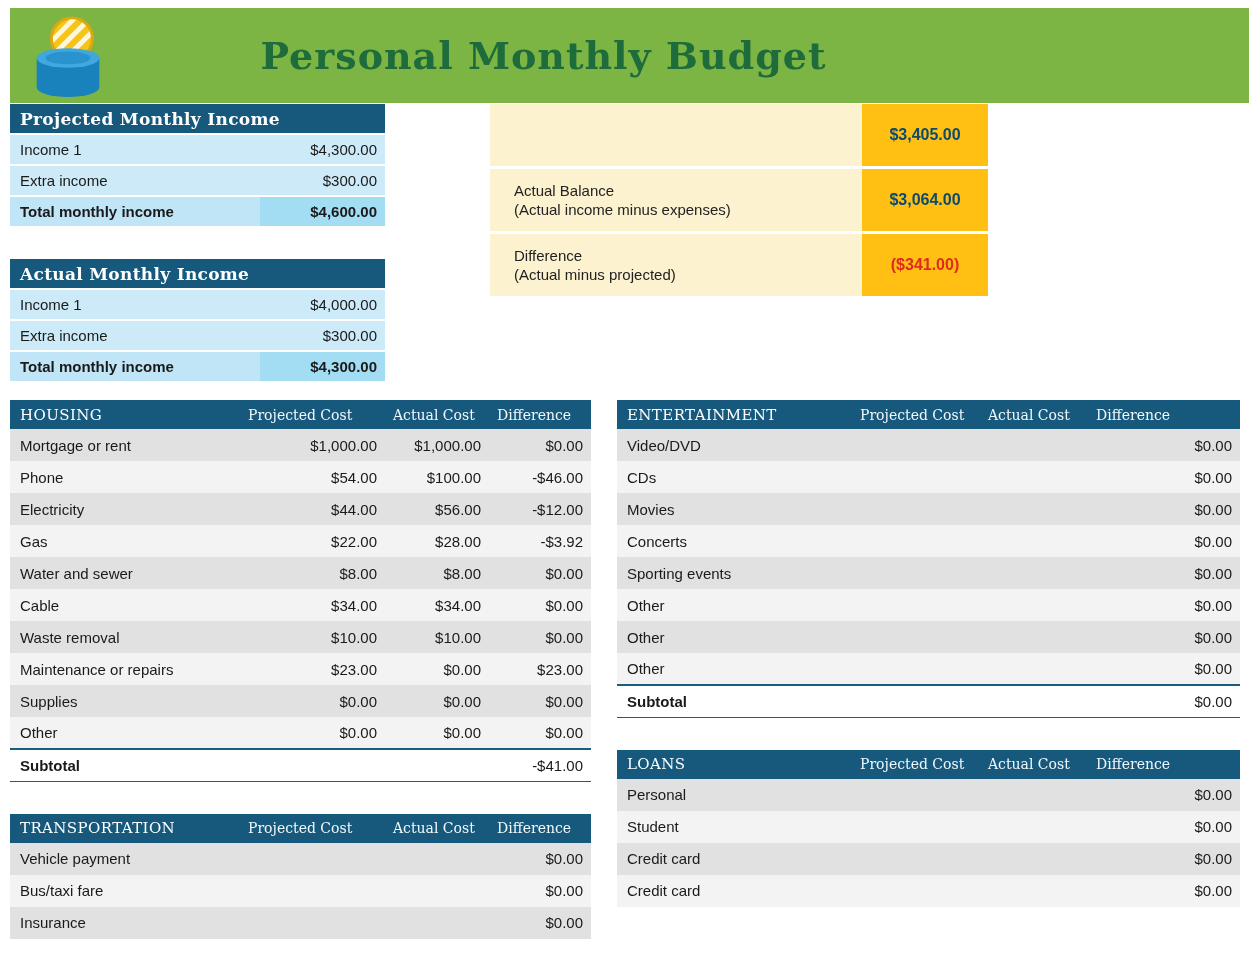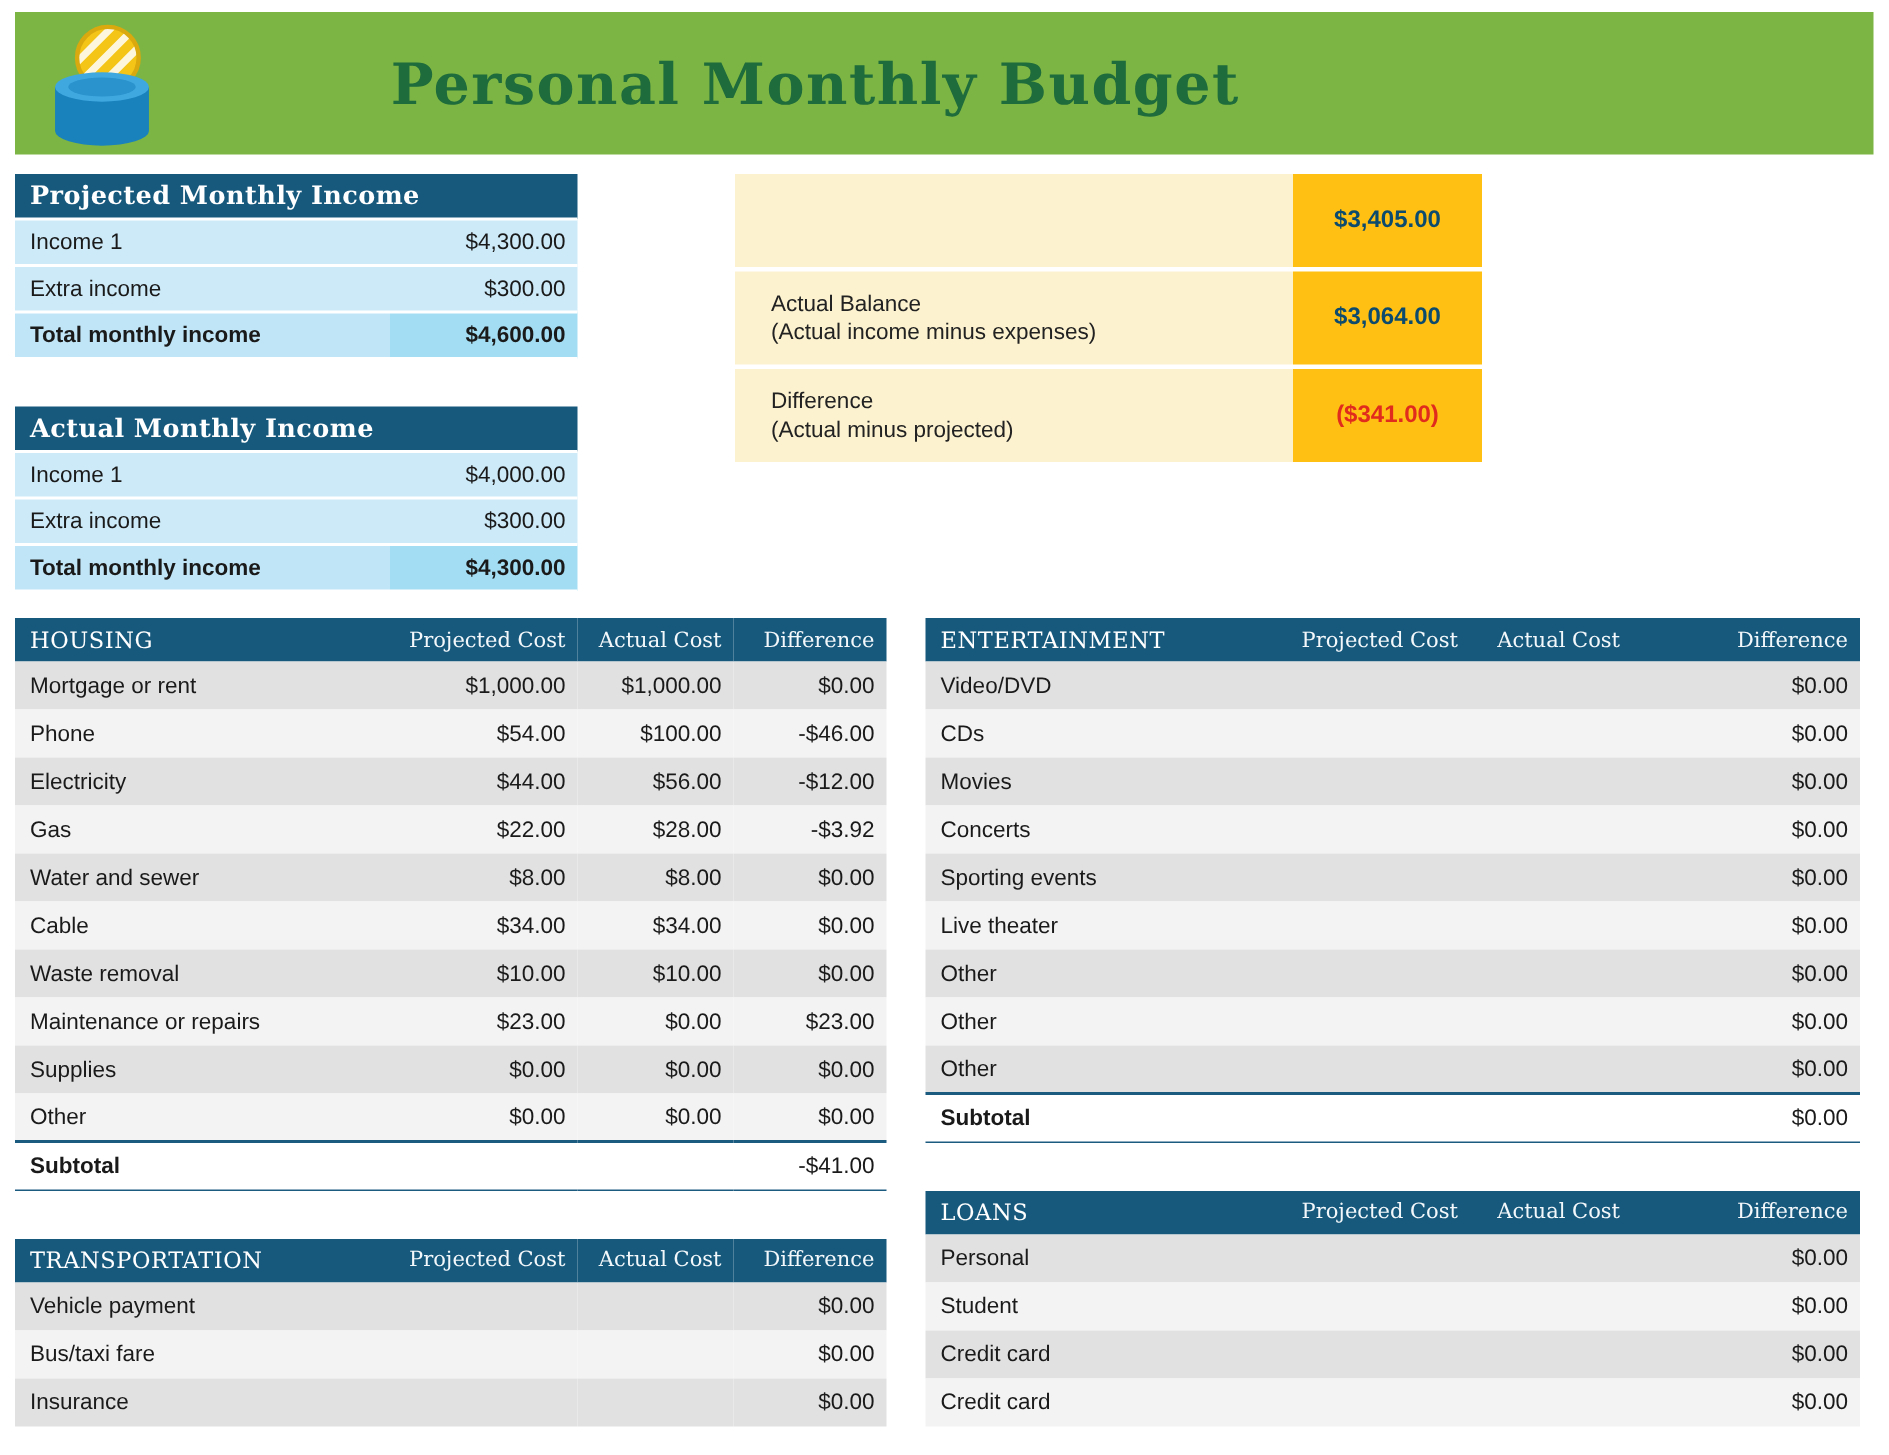--- a/index.html
+++ b/index.html
@@ -7,21 +7,21 @@
   body { font-family:"Liberation Sans","DejaVu Sans",sans-serif; color:#1a1a1a; font-size:15px; }
   .page { width:1259px; height:970px; padding:8px 10px 0 10px; position:relative; }
 
   
   .banner { position:relative; height:95px; background:#7CB544; display:flex; align-items:center; justify-content:center; }
   .banner .title { font-family:"DejaVu Serif","Liberation Serif",serif; font-size:38px; font-weight:700;
                    color:#1E6B3B; letter-spacing:1px; position:relative; left:-86px; }
   .logo { position:absolute; left:14px; top:5px; width:88px; height:88px; }
 
   
-  .top { display:flex; margin-top:13px; }
+  .top { display:flex; margin-top:1px; }
   .income-col { width:375px; }
   table { border-collapse:collapse; }
   .itable { width:375px; }
   .itable.first { margin-bottom:31px; }
   .itable th.ititle { background:#17597D; color:#fff; text-align:left;
       font-family:"DejaVu Serif","Liberation Serif",serif; font-size:17px; font-weight:700;
       height:30px; padding:0 10px; border-bottom:2px solid #fff; letter-spacing:.3px; }
   .itable td { background:#CDEAF8; height:31px; border-bottom:2px solid #fff; padding:0 10px; }
   .itable td.val { width:125px; text-align:right; padding-right:8px; }
   .itable tr.total td { font-weight:700; background:#C0E5F6; }
@@ -38,21 +38,21 @@
 
   
   .tables { display:flex; gap:26px; margin-top:17px; align-items:flex-start; }
   .col-left { width:581px; }
   .col-right { width:623px; }
   .etable { width:100%; table-layout:fixed; }
   .etable + .etable { margin-top:32px; }
   .etable th { background:#17597D; color:#F3F8FB; height:29px;
       font-family:"DejaVu Serif","Liberation Serif",serif; font-weight:400; font-size:14px; padding:0 8px; }
   .etable th.cat { text-align:left; font-size:15px; letter-spacing:.4px; padding-left:10px; color:#fff; }
-  .etable th.num { text-align:right; }
+  .etable th.num { text-align:left; }
   .etable td { height:32px; padding:0 10px; }
   .etable td.num { text-align:right; padding-right:8px; }
   .etable tbody tr:nth-child(odd) td { background:#E1E1E1; }
   .etable tbody tr:nth-child(even) td { background:#F3F3F3; }
   .etable tfoot td { background:#fff; border-top:2px solid #1C5B80; border-bottom:1px solid #1C5B80; height:32px; }
   .etable tfoot td.cat { font-weight:700; }
   .etable.left col.c1{width:230px} .etable.left col.c2{width:145px}
   .etable.left col.c3{width:104px} .etable.left col.c4{width:102px}
   .etable.right col.c1{width:235px} .etable.right col.c2{width:128px}
   .etable.right col.c3{width:108px} .etable.right col.c4{width:152px}
@@ -347,26 +347,20 @@
               <td class="num">$0.00</td>
             </tr>
 
             <tr>
               <td class="cat">Sporting events</td>
               <td class="num"></td>
               <td class="num"></td>
               <td class="num">$0.00</td>
             </tr>
 
-            <tr>
-              <td class="cat">Live theater</td>
-              <td class="num"></td>
-              <td class="num"></td>
-              <td class="num">$0.00</td>
-            </tr>
 
             <tr>
               <td class="cat">Other</td>
               <td class="num"></td>
               <td class="num"></td>
               <td class="num">$0.00</td>
             </tr>
 
             <tr>
               <td class="cat">Other</td>

